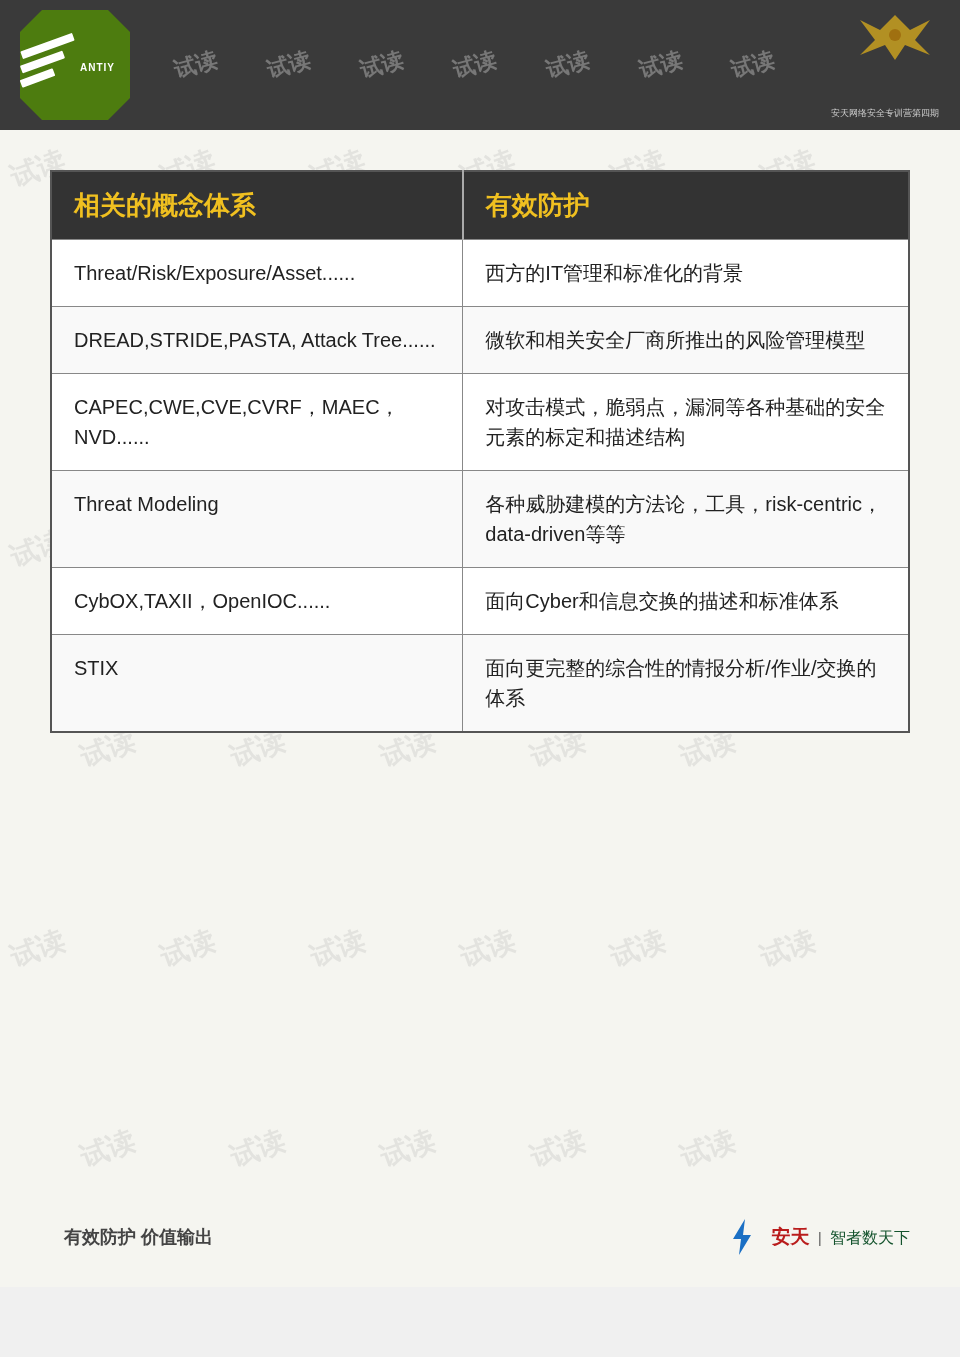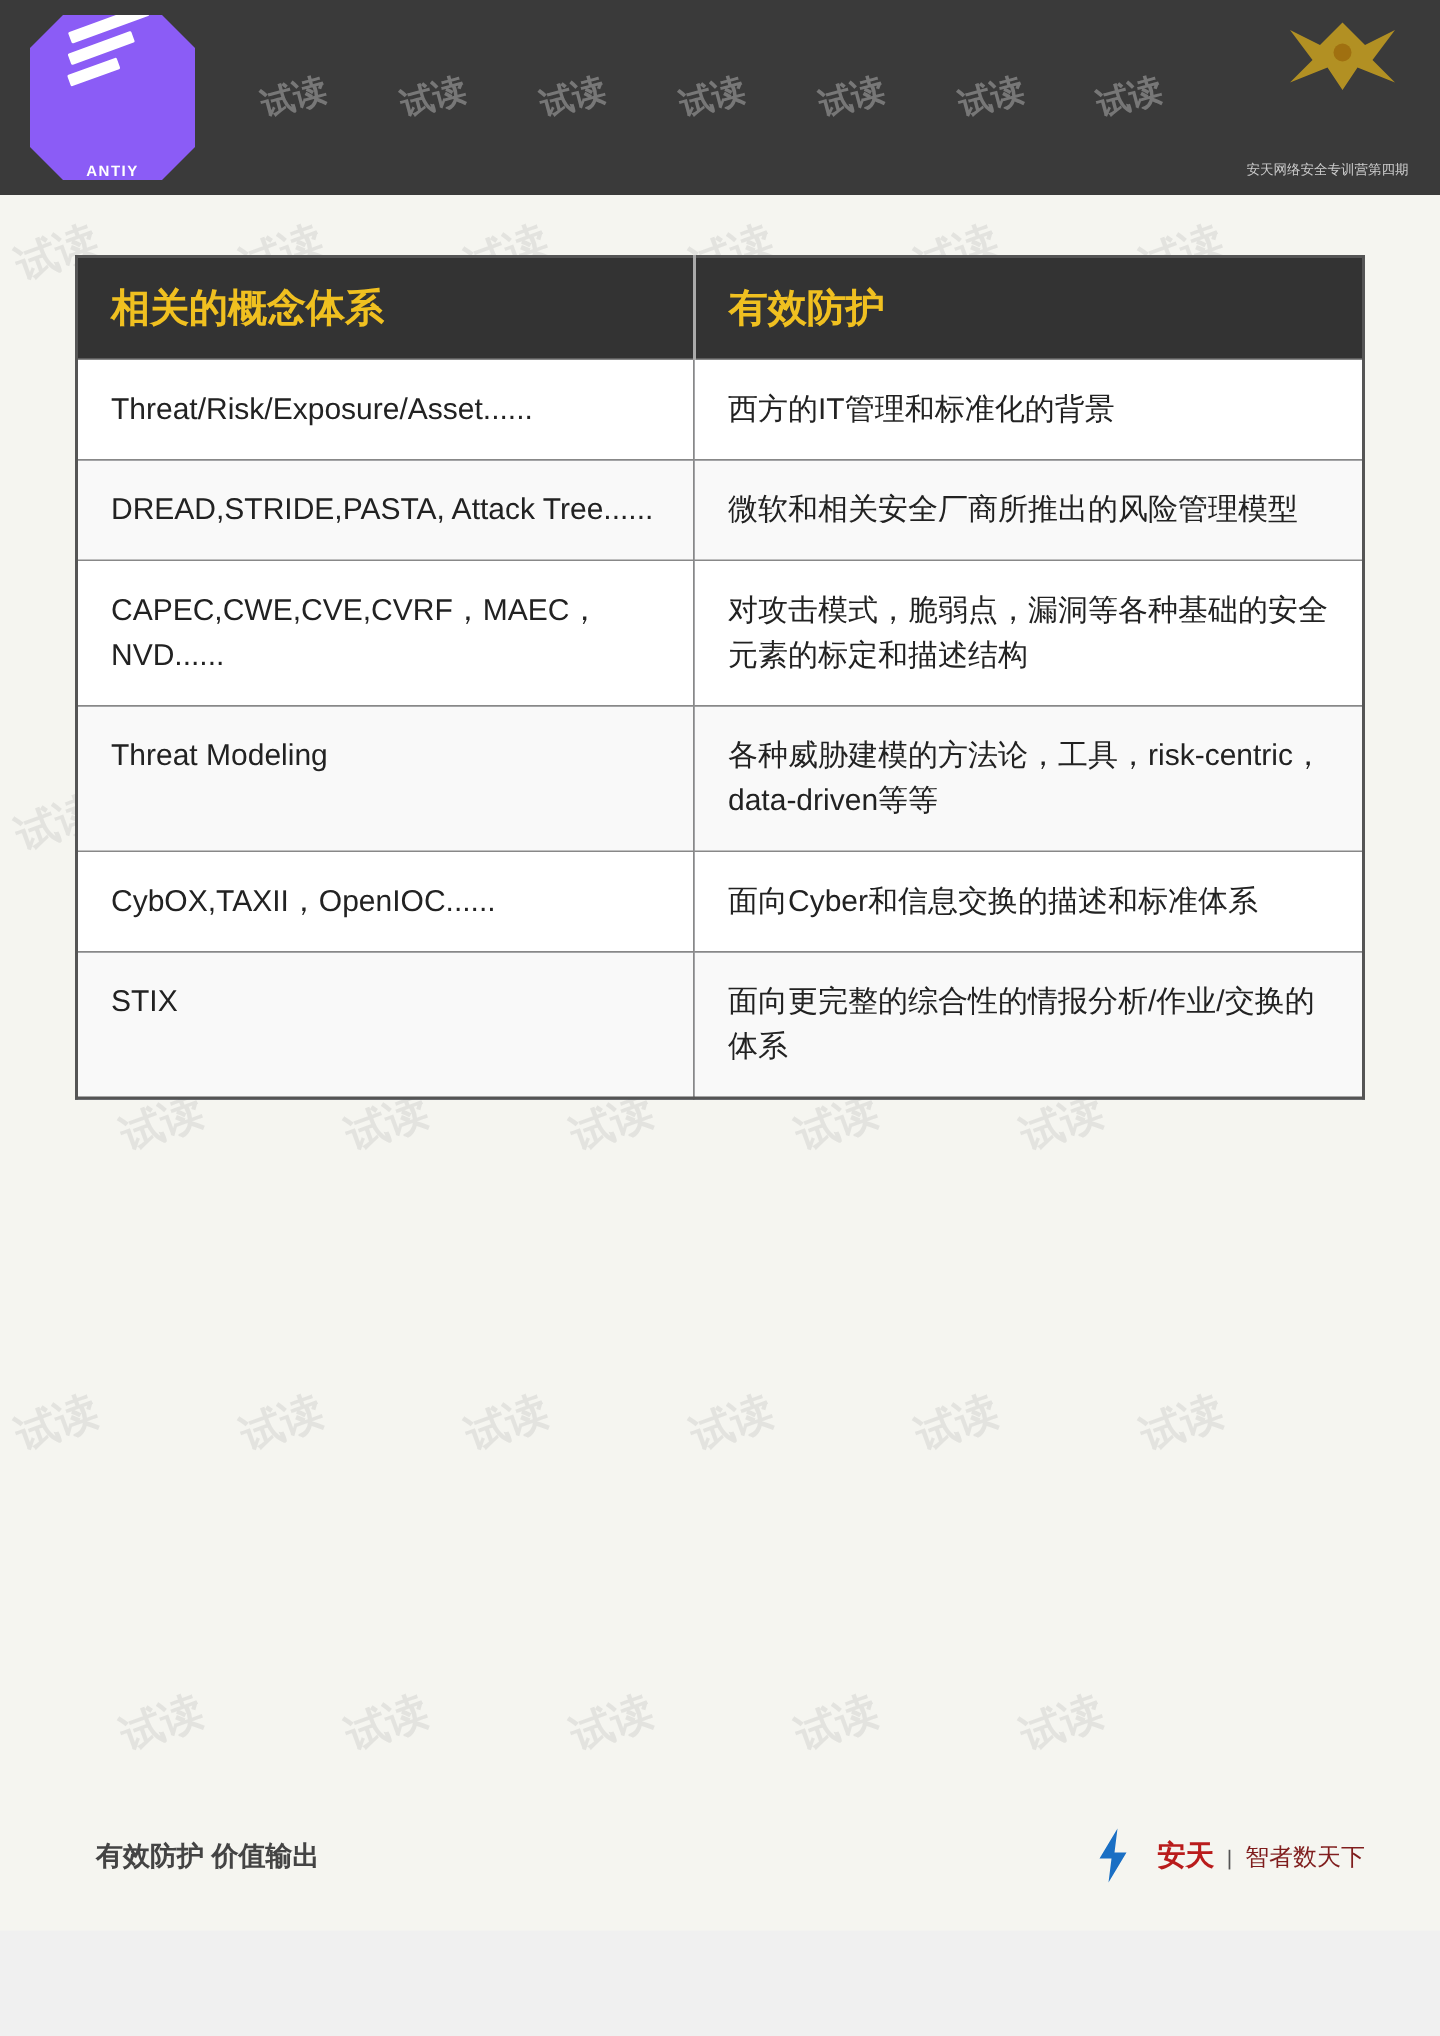--- a/index.html
+++ b/index.html
@@ -17,27 +17,26 @@
       width: 100%;
       height: 130px;
       background: #3a3a3a;
       position: relative;
       display: flex;
       align-items: center;
     }
     .header-logo {
       width: 110px;
       height: 110px;
-      background: #8b5cf6;
+      background: #4d7c0f;
       clip-path: polygon(20% 0%, 80% 0%, 100% 20%, 100% 80%, 80% 100%, 20% 100%, 0% 80%, 0% 20%);
       margin-left: 20px;
       display: flex;
-      flex-direction: column;
-      align-items: center;
-      justify-content: space-between;
+      align-items: center;
+      justify-content: flex-start;
       position: relative;
     }
     .logo-stripes {
       width: 60px;
       height: 50px;
       position: relative;
     }
     .logo-stripe {
       position: absolute;
       width: 55px;
@@ -118,21 +117,21 @@
       user-select: none;
     }
 
     
     .concept-table {
       position: relative;
       z-index: 1;
       width: 100%;
       border-collapse: collapse;
       border: 2px solid #555;
-      background: #0f172a;
+      background: #5eead4;
     }
     .concept-table th, .concept-table td {
       border: 1.5px solid #888;
       padding: 18px 22px;
       vertical-align: top;
     }
     .concept-table th {
       background: #333;
       color: #f0c020;
       font-size: 26px;
@@ -305,18 +304,18 @@
   <div class="footer">
     <div class="footer-text">有效防护 价值输出</div>
     <div class="footer-logo">
 
       <svg width="40" height="40" viewBox="0 0 40 40">
         <polygon points="22,2 10,22 18,22 16,38 28,18 20,18" fill="#1a6fc4"></polygon>
       </svg>
       <div>
         <span style="font-size:19px;color:#b91c1c;font-weight:bold;">安天</span>
         <span style="font-size:14px;color:#555;margin-left:4px;">|</span>
-        <span style="font-size:16px;color:#7f1d1d;margin-left:4px;text-align:right;">智者数天下</span>
+        <span style="font-size:16px;color:#14532d;margin-left:4px;text-align:right;">智者数天下</span>
       </div>
     </div>
   </div>
 
 </div>
 
 </body></html>

